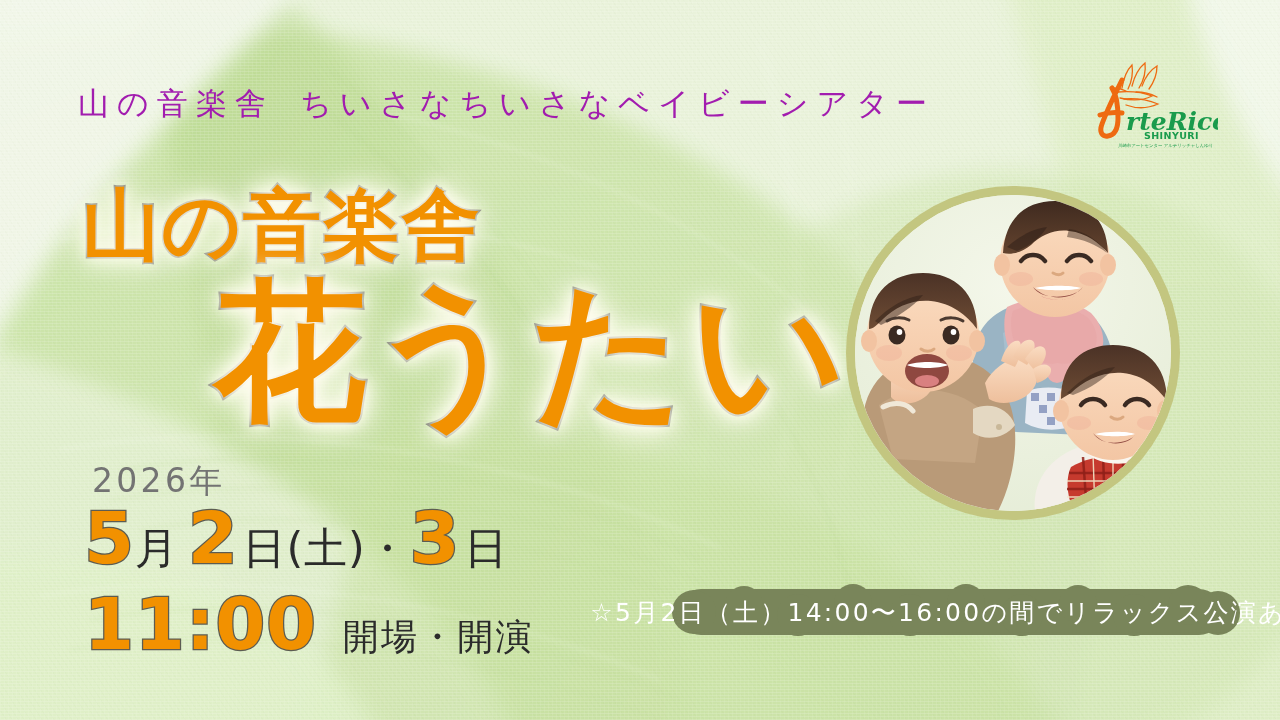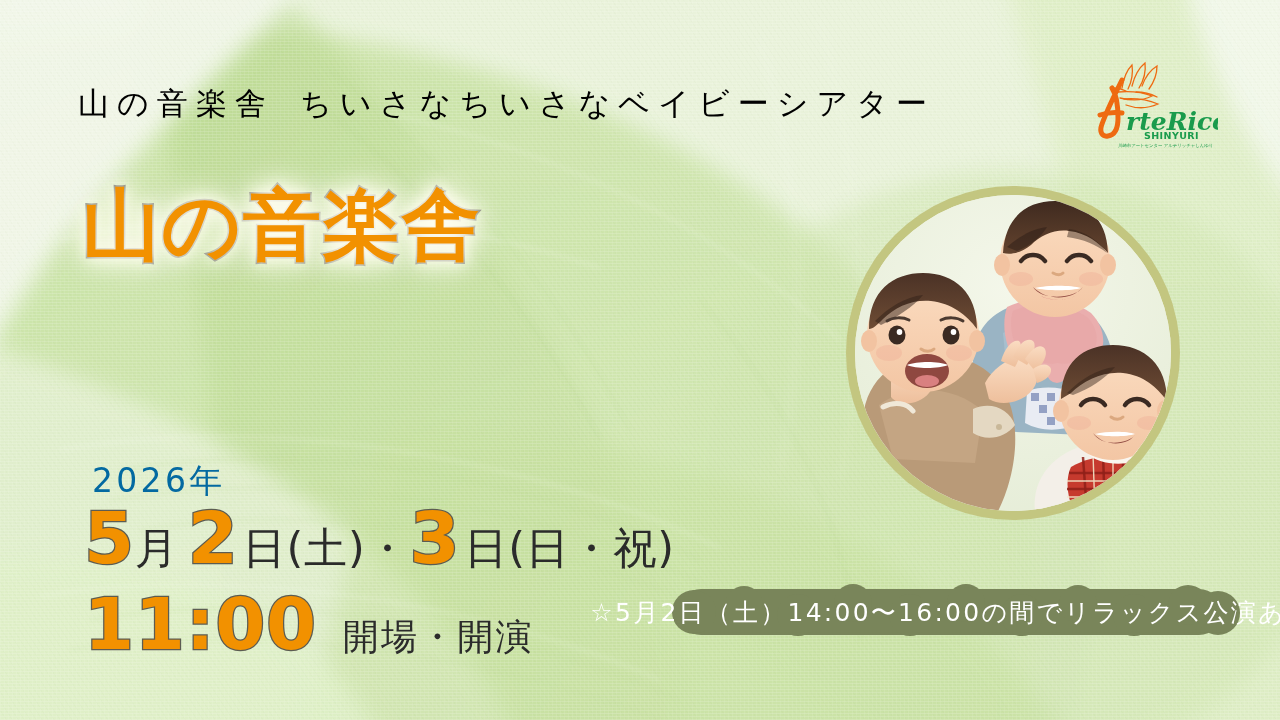--- a/index.html
+++ b/index.html
@@ -39,21 +39,21 @@
       repeating-linear-gradient(57deg, rgba(120,150,90,.10) 0px, rgba(120,150,90,.10) 1px, rgba(0,0,0,0) 1px, rgba(0,0,0,0) 5px);
   }
 
   
   .header-line {
     position: absolute;
     left: 78px;
     top: 88px;
     font-size: 31px;
     line-height: 1;
-    color: #000000;
+    color: #a21caf;
     letter-spacing: .26em;
     white-space: nowrap;
     font-weight: 500;
     font-family: "DejaVu Sans", "Liberation Sans", sans-serif;
   }
   .header-line .gap { display: inline-block; width: 26px; }
 
   
   .logo {
     position: absolute;
@@ -113,21 +113,21 @@
     position: relative;
   }
   .photo-inner svg { display: block; }
 
   
   .year {
     position: absolute;
     left: 92px;
     top: 464px;
     font-size: 33px;
-    color: #0369a1;
+    color: #737373;
     letter-spacing: .10em;
     line-height: 1;
     white-space: nowrap;
   }
   .date-row {
     position: absolute;
     left: 84px;
     top: 502px;
     white-space: nowrap;
     line-height: 1;
@@ -292,20 +292,21 @@
 
       <text x="48" y="72" font-family="'DejaVu Serif','Liberation Serif',serif" font-size="25" font-style="italic" font-weight="bold" fill="#1a9b4c">rteRicca</text>
 
       <text x="66" y="81" font-family="'DejaVu Sans','Liberation Sans',sans-serif" font-size="9.5" font-weight="bold" fill="#1a9b4c" letter-spacing="0.4">SHINYURI</text>
 
       <text x="40" y="88.5" font-family="'DejaVu Sans','Liberation Sans',sans-serif" font-size="4.4" fill="#1a9b4c">川崎市アートセンター アルテリッチャしんゆり</text>
     </svg>
   </div>
 
   <div class="title-sub">山の音楽舎</div>
+  <div class="title-main">花うたい</div>
 
   <div class="photo-wrap">
     <div class="photo-inner">
       <svg width="316" height="316" viewBox="0 0 316 316" aria-hidden="true">
         <defs>
           <radialGradient id="roomBg" cx="0.5" cy="0.3" r="0.9">
             <stop offset="0%" stop-color="#f4f7ea"></stop>
             <stop offset="100%" stop-color="#e3ebd4"></stop>
           </radialGradient>
           <linearGradient id="skin" x1="0" y1="0" x2="0" y2="1">
@@ -479,21 +480,20 @@
       <span class="kan">月</span>
       <span class="sp8"></span>
       <span class="num">2</span>
       <span class="sp4"></span>
       <span class="kan">日</span>
       <span class="kan">(土)</span>
       <span class="kan">・</span>
       <span class="num">3</span>
       <span class="sp4"></span>
       <span class="kan">日</span>
-      <span class="kan">(日・祝)</span>
   </div>
 
   <div class="time-row">
     <span class="num">11:00</span>
       <span class="sp24"></span>
       <span class="kan wide">開場・開演</span>
   </div>
 
   <div class="banner">
     <svg viewBox="0 0 604 58" width="604" height="58" aria-hidden="true">

